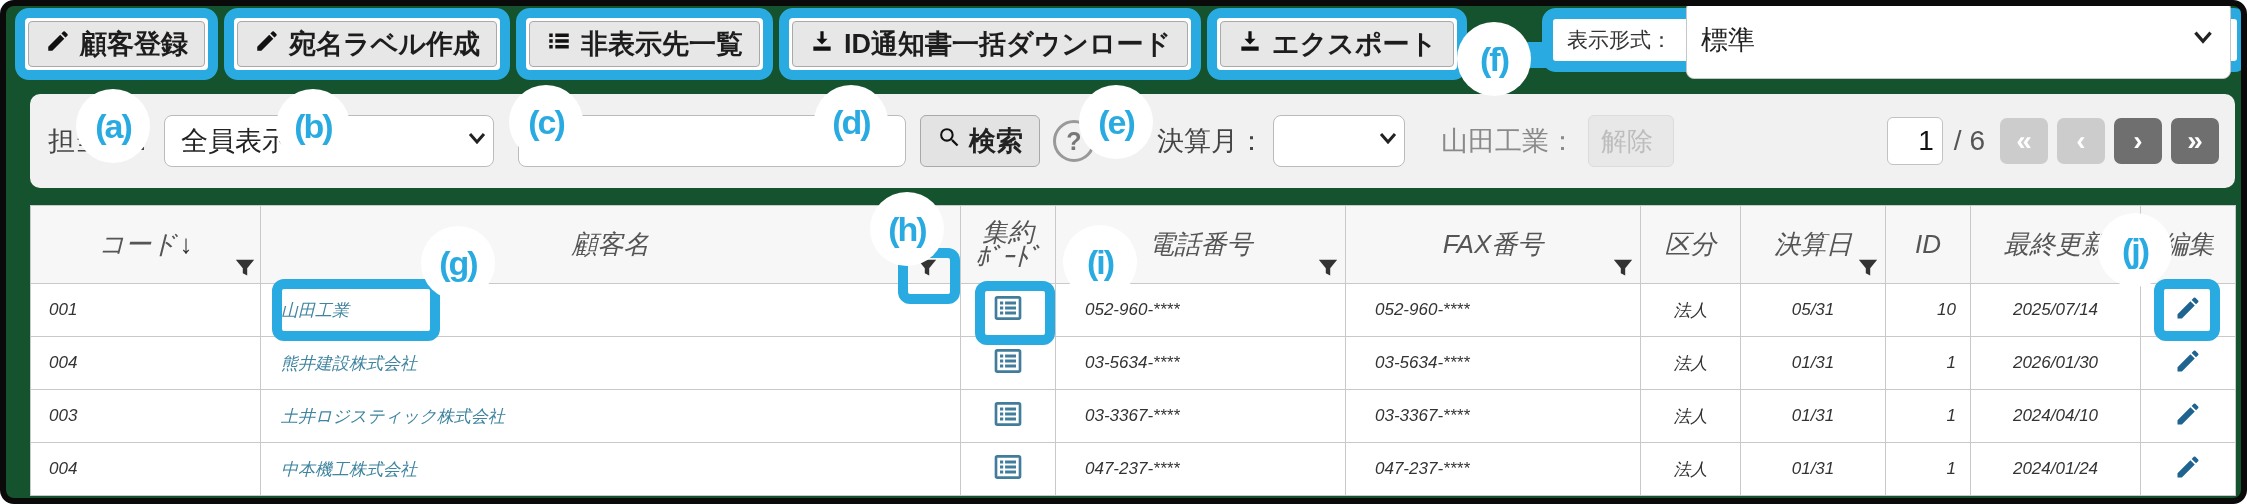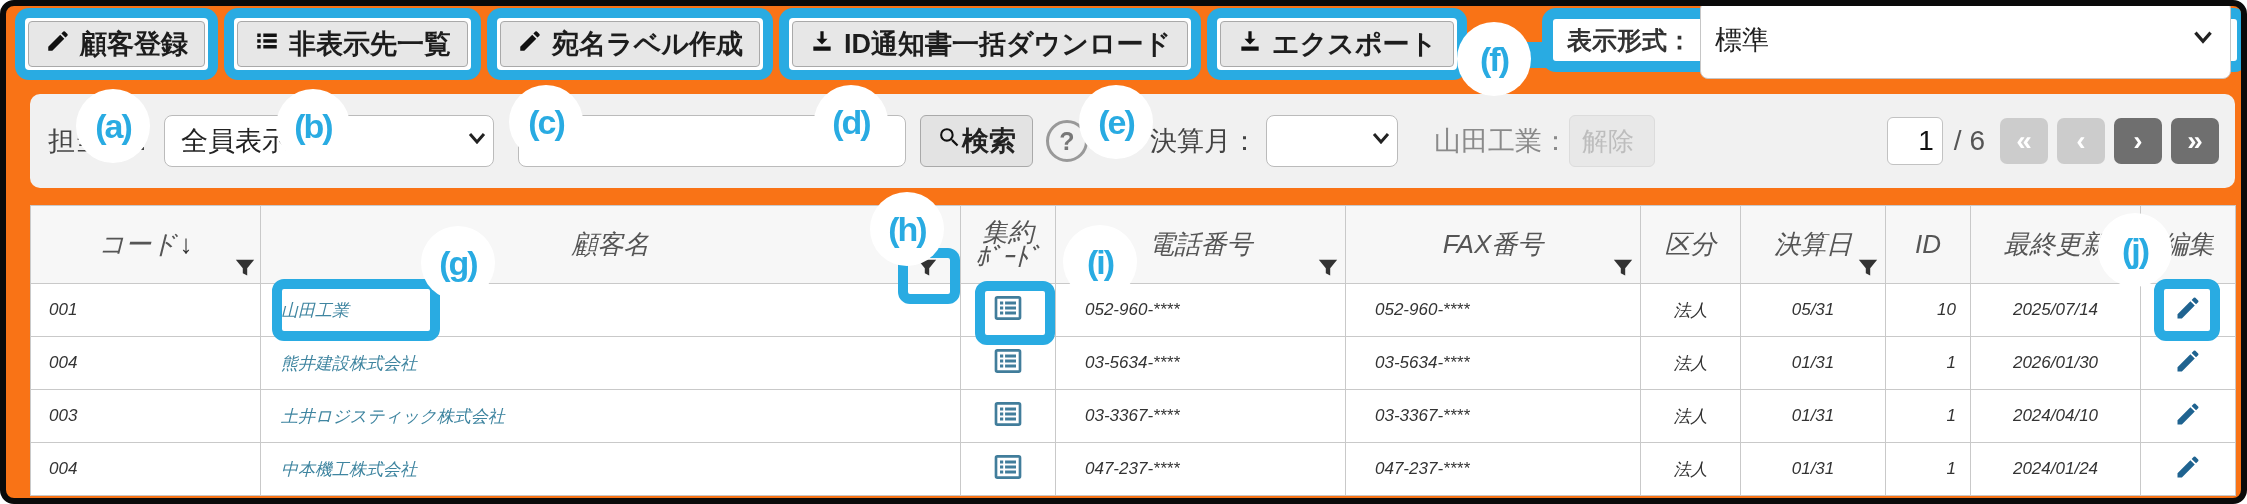--- a/index.html
+++ b/index.html
@@ -1,46 +1,46 @@
 <!DOCTYPE html>
 <html><head>
 <meta charset="utf-8">
 <style>
   html,body{margin:0;padding:0;background:#fff;font-family:"Liberation Sans","DejaVu Sans",sans-serif;}
   .frame{position:relative;width:2247px;height:504px;box-sizing:border-box;border:6px solid #0a0a0a;
-         border-radius:14px;overflow:hidden;background:#f97316;}
+         border-radius:14px;overflow:hidden;background:#14532d;}
   .abs{position:absolute;}
 
   
   .toolbar{left:9px;top:2px;display:flex;gap:6px;align-items:flex-start;}
   .hl-wrap{border:10px solid #29abe2;border-radius:14px;padding:3px;background:#fff;}
   .tb-btn{display:flex;align-items:center;gap:9px;height:46px;padding:0 16px;background:#e7e7e7;
           border:1px solid #a9a9a9;border-radius:4px;font-size:27px;font-weight:600;color:#1d1d1d;white-space:nowrap;cursor:pointer;}
   .tb-btn svg{flex:0 0 auto;}
 
   
   .fmt-box{left:1536px;top:2px;width:706px;height:64px;border:11px solid #29abe2;border-radius:14px;
            box-sizing:border-box;display:flex;align-items:center;background:#fff;padding:0 6px 0 14px;}
-  .fmt-label{font-size:25px;color:#333;white-space:nowrap;margin-right:8px;font-weight:bold;}
+  .fmt-label{font-size:21px;color:#333;white-space:nowrap;margin-right:14px;}
   .fmt-select{flex:1;height:44px;background:#fff;border:1px solid #c6c6c6;border-radius:8px;display:flex;
               align-items:center;padding:16px 14px;font-size:27px;color:#222;cursor:pointer;}
   .fmt-select .val{flex:1;}
   .f-tail{left:1512px;top:36px;width:34px;height:26px;background:#29abe2;border-radius:4px;}
 
   
   .filterbar{left:24px;top:88px;width:2205px;height:94px;background:#f1f1f1;border-radius:10px;
              display:flex;align-items:center;box-sizing:border-box;padding:0 16px 0 18px;}
   .flabel{font-size:27px;color:#444;white-space:nowrap;}
   .flabel.dim{color:#8a8a8a;}
   .fselect{height:52px;background:#fff;border:1px solid #bbb;border-radius:8px;display:flex;align-items:center;
            padding:0 4px 0 16px;font-size:27px;color:#222;cursor:pointer;box-sizing:border-box;}
   .fselect .val{flex:1;}
   .search-input{width:388px;height:52px;border:1px solid #bbb;border-radius:8px;font-size:27px;padding:0 14px;
                 box-sizing:border-box;background:#fff;color:#222;}
-  .search-btn{display:flex;align-items:center;height:52px;padding:0 16px;background:#e3e3e3;
+  .search-btn{display:flex;align-items:center;gap:7px;height:52px;padding:0 16px;background:#e3e3e3;
               border:1px solid #a9a9a9;border-radius:6px;font-size:27px;font-weight:700;color:#222;cursor:pointer;}
   .help{width:36px;height:36px;border:3px solid #999;border-radius:50%;color:#777;font-size:25px;font-weight:700;
         display:flex;align-items:center;justify-content:center;cursor:pointer;}
   .clear-btn{height:50px;padding:0 20px;background:#e8e8e8;border:1px solid #dcdcdc;border-radius:6px;
              font-size:26px;color:#bdbdbd;display:flex;align-items:center;}
   .pager{display:flex;align-items:center;gap:9px;margin-left:auto;}
   .page-input{width:56px;height:48px;border:1px solid #c2c2c2;border-radius:6px;text-align:right;font-size:28px;
               padding:0 8px;box-sizing:border-box;color:#111;background:#fff;}
   .page-total{font-size:28px;color:#555;margin:0 6px 0 2px;white-space:nowrap;}
   .pg-btn{width:48px;height:46px;border:none;border-radius:7px;color:#fff;font-size:28px;font-weight:700;
@@ -79,31 +79,31 @@
       <button class="tb-btn">
         <span><svg width="26" height="26" viewBox="0 0 24 24" fill="#111">
               <path d="M3 17.25V21h3.75L17.8 9.94l-3.75-3.75L3 17.25zM20.7 7.04c.39-.39.39-1.02 0-1.41l-2.34-2.34a1 1 0 0 0-1.41 0l-1.83 1.83 3.75 3.75 1.83-1.83z"></path>
             </svg></span>
         <span>顧客登録</span>
       </button>
     </div>
     <div class="hl-wrap">
       <button class="tb-btn">
         <span><svg width="26" height="26" viewBox="0 0 24 24" fill="#111">
+              <path d="M3 17.25V21h3.75L17.8 9.94l-3.75-3.75L3 17.25zM20.7 7.04c.39-.39.39-1.02 0-1.41l-2.34-2.34a1 1 0 0 0-1.41 0l-1.83 1.83 3.75 3.75 1.83-1.83z"></path>
+            </svg></span>
+        <span>宛名ラベル作成</span>
+      </button>
+    </div>
+    <div class="hl-wrap">
+      <button class="tb-btn">
+        <span><svg width="26" height="26" viewBox="0 0 24 24" fill="#111">
               <path d="M3 5h3.2v3.2H3zM8.6 5H21v3.2H8.6zM3 10.4h3.2v3.2H3zM8.6 10.4H21v3.2H8.6zM3 15.8h3.2V19H3zM8.6 15.8H21V19H8.6z"></path>
             </svg></span>
         <span>非表示先一覧</span>
-      </button>
-    </div>
-    <div class="hl-wrap">
-      <button class="tb-btn">
-        <span><svg width="26" height="26" viewBox="0 0 24 24" fill="#111">
-              <path d="M3 17.25V21h3.75L17.8 9.94l-3.75-3.75L3 17.25zM20.7 7.04c.39-.39.39-1.02 0-1.41l-2.34-2.34a1 1 0 0 0-1.41 0l-1.83 1.83 3.75 3.75 1.83-1.83z"></path>
-            </svg></span>
-        <span>宛名ラベル作成</span>
       </button>
     </div>
     <div class="hl-wrap">
       <button class="tb-btn">
         <span><svg width="26" height="26" viewBox="0 0 24 24" fill="#111">
               <path d="M10.5 3h3v7h3.6L12 15.2 6.9 10h3.6V3zM4 17h16v4H4z"></path>
             </svg></span>
         <span>ID通知書一括ダウンロード</span>
       </button>
     </div>
@@ -147,21 +147,21 @@
       <span>?</span>
     </div>
     <span class="flabel" style="margin-left:62px;">決算月：</span>
     <div class="fselect" style="width:132px;margin-left:8px;">
       <span class="val"></span>
       <span><svg width="24" height="24" viewBox="0 0 24 24" fill="none" stroke="#222" stroke-width="3">
             <polyline points="5,8 12,16 19,8"></polyline>
           </svg></span>
     </div>
     <span class="flabel dim" style="margin-left:36px;">山田工業：</span>
-    <div class="clear-btn" style="margin-left:0;padding-left:12px;">
+    <div class="clear-btn" style="margin-left:12px;padding-left:12px;">
       <span>解除</span>
     </div>
     <div class="pager">
       <input class="page-input" value="1" style="">
       <span class="page-total"><span>/</span> <span>6</span></span>
       <button class="pg-btn off">«</button>
       <button class="pg-btn off">‹</button>
       <button class="pg-btn on">›</button>
       <button class="pg-btn on">»</button>
     </div>

